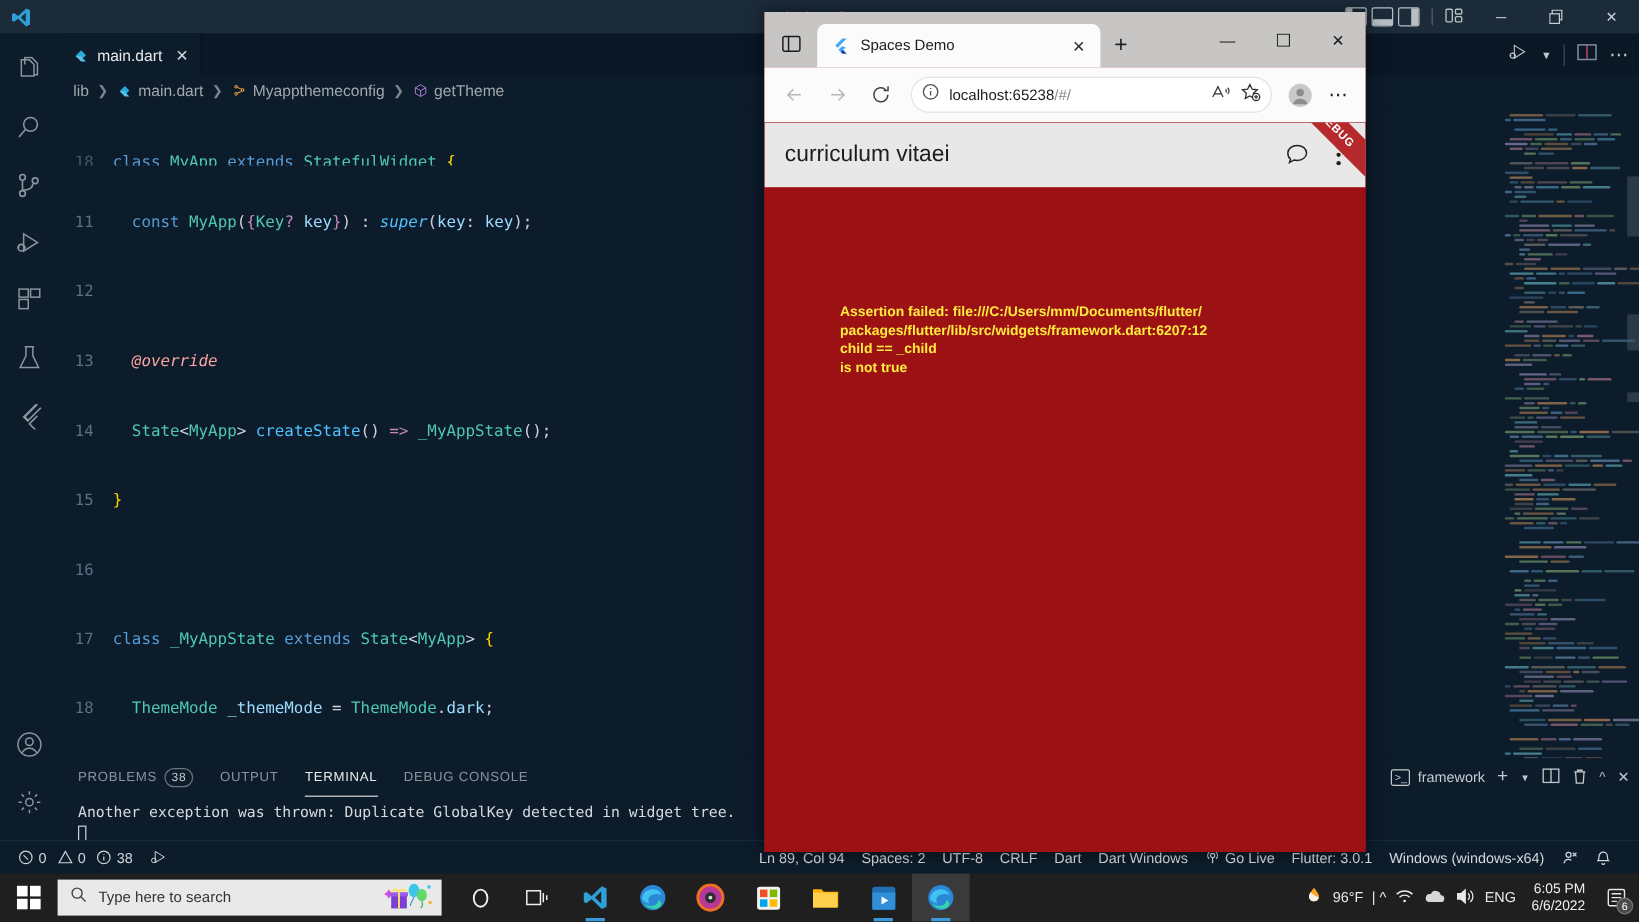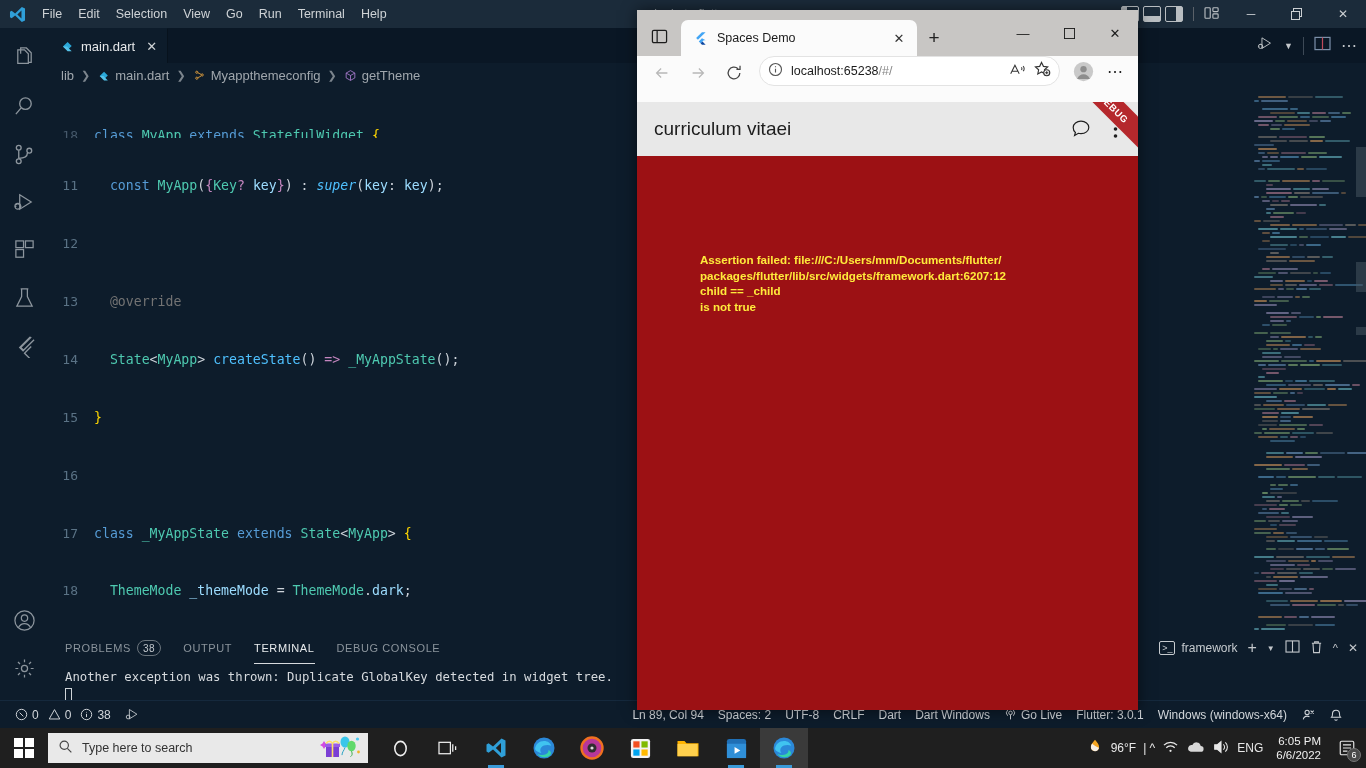--- a/index.html
+++ b/index.html
@@ -137,21 +137,21 @@
   .br-tab {
     display:flex; align-items:center; gap:9px; height:36px; padding:0 8px 0 12px;
     background:#fbfbfb; border-radius:7px 7px 0 0; min-width:236px;
   }
   .br-tab-title { font-size:12.5px; color:#1b1b1b; flex:1; }
   .br-tab-x { width:20px; height:20px; display:flex; align-items:center; justify-content:center; color:#333; font-size:13px; }
   .br-newtab { width:34px; height:36px; display:flex; align-items:center; justify-content:center; color:#222; font-size:19px; }
   .br-wincontrols { position:absolute; right:0; top:0; height:46px; display:flex; align-items:center; }
   .br-wc { width:46px; height:32px; display:flex; align-items:center; justify-content:center; color:#1b1b1b; font-size:13px; }
 
-  .br-toolbar { height:46px; background:#fbfbfb; display:flex; padding:0 8px; gap:2px; }
+  .br-toolbar { height:46px; background:#fbfbfb; display:flex; align-items:center; padding:0 8px; gap:2px; }
   .br-navbtn { width:34px; height:34px; display:flex; align-items:center; justify-content:center; border-radius:4px; }
   .br-addrbar {
     flex:1; height:30px; background:#fff; border-radius:16px; display:flex; align-items:center;
     padding:0 8px; gap:8px; margin:0 6px; border:1px solid #e3e3e3;
   }
   .br-url { font-size:12.5px; color:#1b1b1b; }
   .br-url .dim { color:#888; }
   .br-icbtn { width:30px; height:30px; display:flex; align-items:center; justify-content:center; border-radius:4px; }
 
   .br-content { position:absolute; left:0; top:92px; right:0; bottom:0; background:#9c1114; overflow:hidden; }
@@ -204,30 +204,20 @@
 
 <div id="root">
 
   <div id="vscode">
 
     <div class="vs-titlebar">
       <div class="vs-logo">
         <svg width="19" height="19" viewBox="0 0 24 24">
             <path fill="#2f9fd8" d="M17.5 2.5 9 10.6 4.6 7.3 2.5 8.4v7.2l2.1 1.1L9 13.4l8.5 8.1 4-1.9V4.4l-4-1.9zM17 7v10l-5.2-5L17 7z"></path>
           </svg>
-      </div>
-      <div class="vs-menu">
-        <span>File</span>
-        <span>Edit</span>
-        <span>Selection</span>
-        <span>View</span>
-        <span>Go</span>
-        <span>Run</span>
-        <span>Terminal</span>
-        <span>Help</span>
       </div>
       <div class="vs-title-center">main.dart - flutter</div>
       <div class="vs-title-right">
         <div class="vs-layout-icons">
           <div class="li left"></div>
           <div class="li bottom"></div>
           <div class="li right"></div>
           <div class="vs-sep"></div>
           <div>
             <svg width="16" height="14" viewBox="0 0 18 16">
@@ -368,21 +358,21 @@
           </svg>
         <span>getTheme</span>
       </span>
     </div>
 
     <div class="vs-editor">
       <div class="code-area">
         <div class="cline" style="height:12px;overflow:hidden;"><span class="lnum" style="color:#46596b;">18</span><span class="code"><span class="kw">class</span> <span class="typ">MyApp</span> <span class="kw">extends</span> <span class="typ">StatefulWidget</span> <span class="ye">{</span></span></div>
         <div class="cline"><span class="lnum">11</span><span class="code"><span class="ind-guide">  </span><span class="kw">const</span> <span class="typ">MyApp</span><span class="pu">(</span><span class="pk">{</span><span class="typ">Key</span><span class="pk">?</span> <span class="var">key</span><span class="pk">}</span><span class="pu">)</span> <span class="pu">:</span> <span class="str" style="color:#4fc1ff;font-style:italic;">super</span><span class="pu">(</span><span class="var">key</span><span class="pu">:</span> <span class="var">key</span><span class="pu">);</span></span></div>
         <div class="cline"><span class="lnum">12</span></div>
-        <div class="cline"><span class="lnum">13</span><span class="code">  <span class="cm" style="color:#737373;">@override</span></span></div>
+        <div class="cline"><span class="lnum">13</span><span class="code">  <span class="cm" style="color:#fca5a5;font-style:italic;">@override</span></span></div>
         <div class="cline"><span class="lnum">14</span><span class="code">  <span class="typ">State</span><span class="pu">&lt;</span><span class="typ">MyApp</span><span class="pu">&gt;</span> <span class="fn" style="color:#4fc1ff;">createState</span><span class="pu">()</span> <span class="pk">=&gt;</span> <span class="typ">_MyAppState</span><span class="pu">();</span></span></div>
         <div class="cline"><span class="lnum">15</span><span class="code"><span class="ye">}</span></span></div>
         <div class="cline"><span class="lnum">16</span></div>
         <div class="cline"><span class="lnum">17</span><span class="code"><span class="kw">class</span> <span class="typ">_MyAppState</span> <span class="kw">extends</span> <span class="typ">State</span><span class="pu">&lt;</span><span class="typ">MyApp</span><span class="pu">&gt;</span> <span class="ye">{</span></span></div>
         <div class="cline"><span class="lnum">18</span><span class="code">  <span class="typ">ThemeMode</span> <span class="var">_themeMode</span> <span class="pu">=</span> <span class="typ">ThemeMode</span><span class="pu">.</span><span class="var">dark</span><span class="pu">;</span></span></div>
         
         
         
         
         

